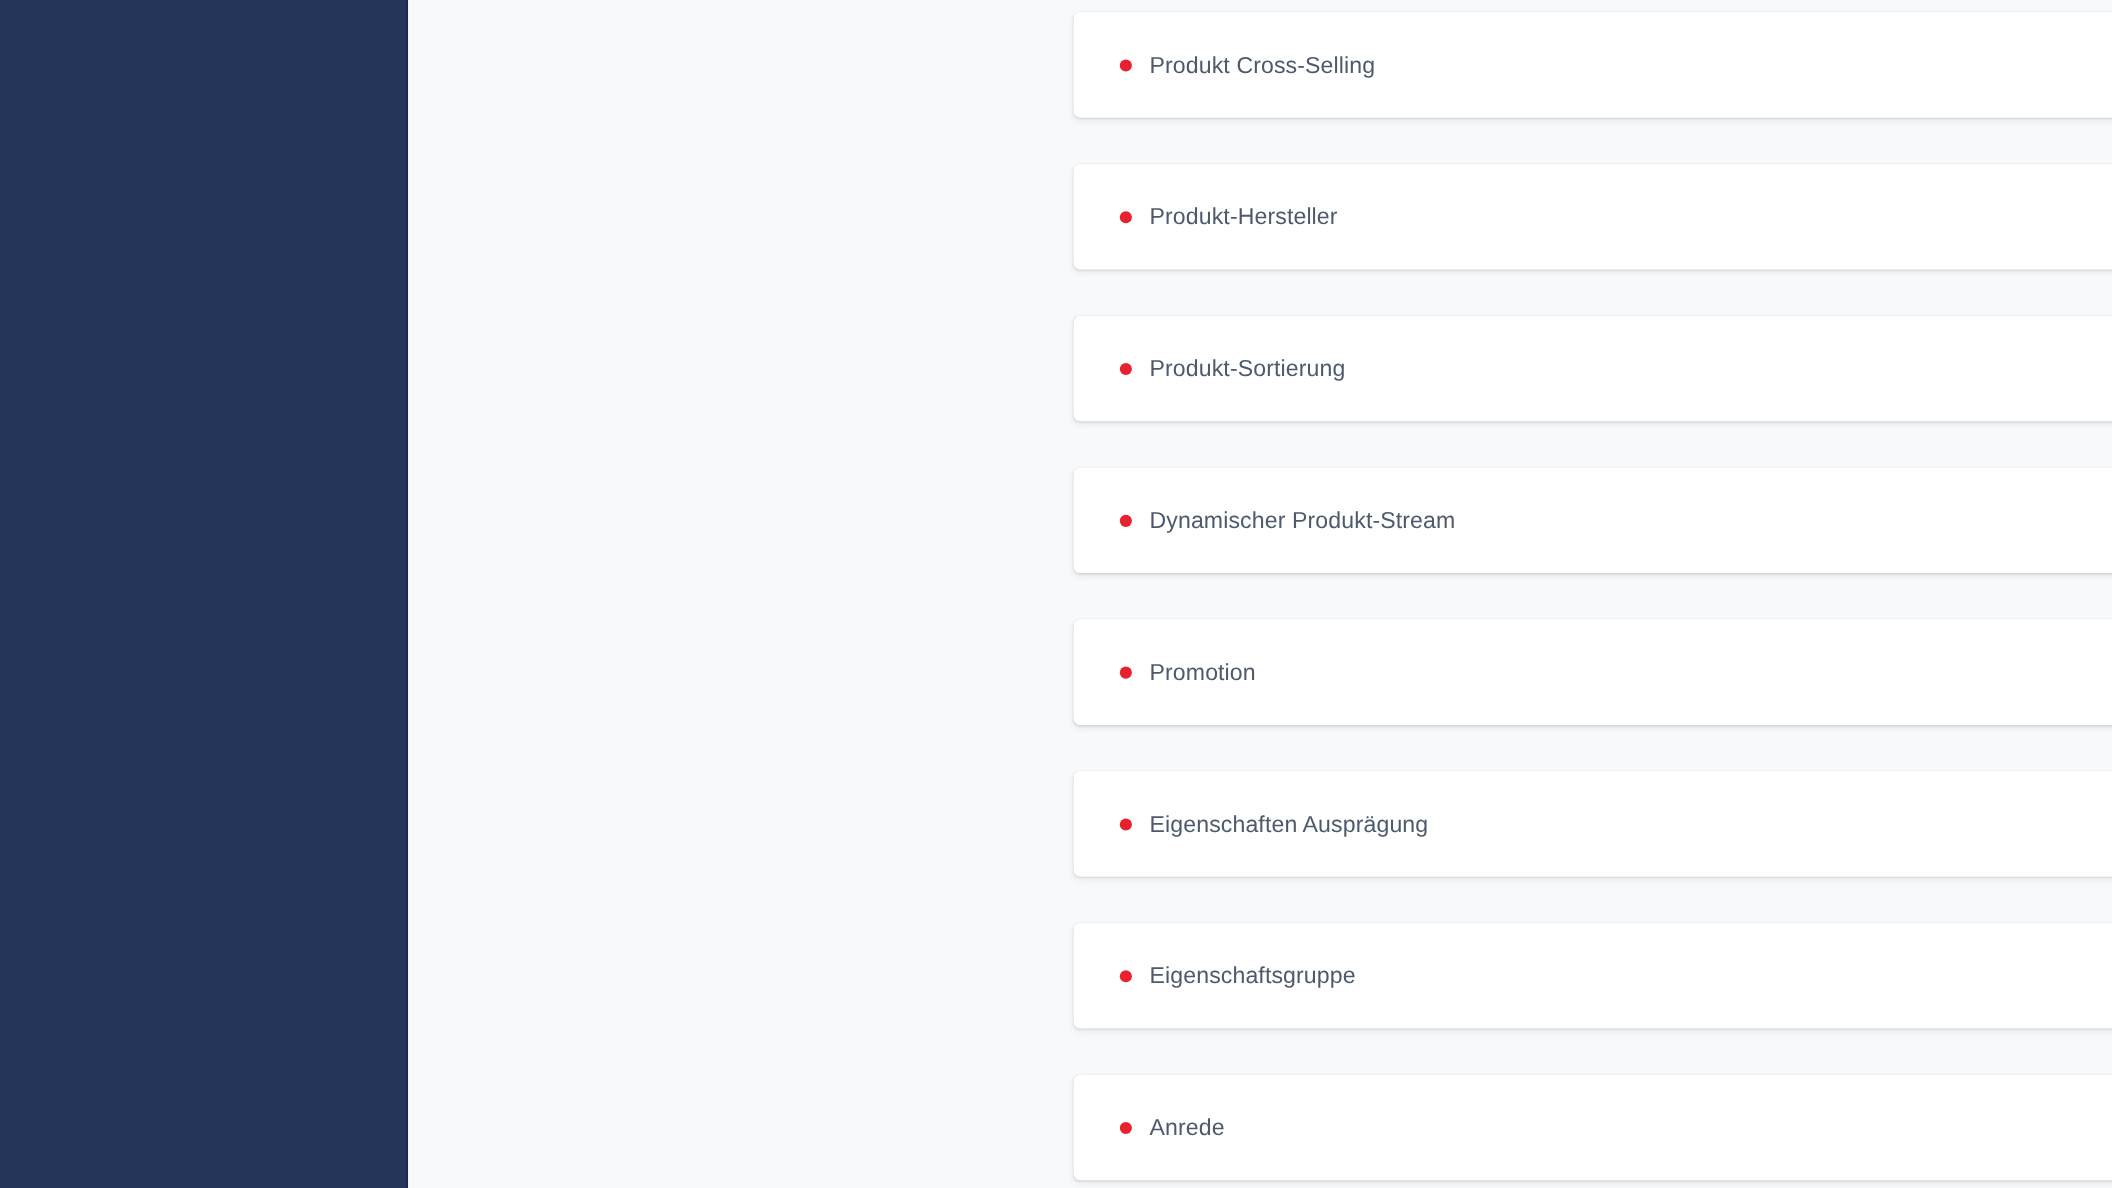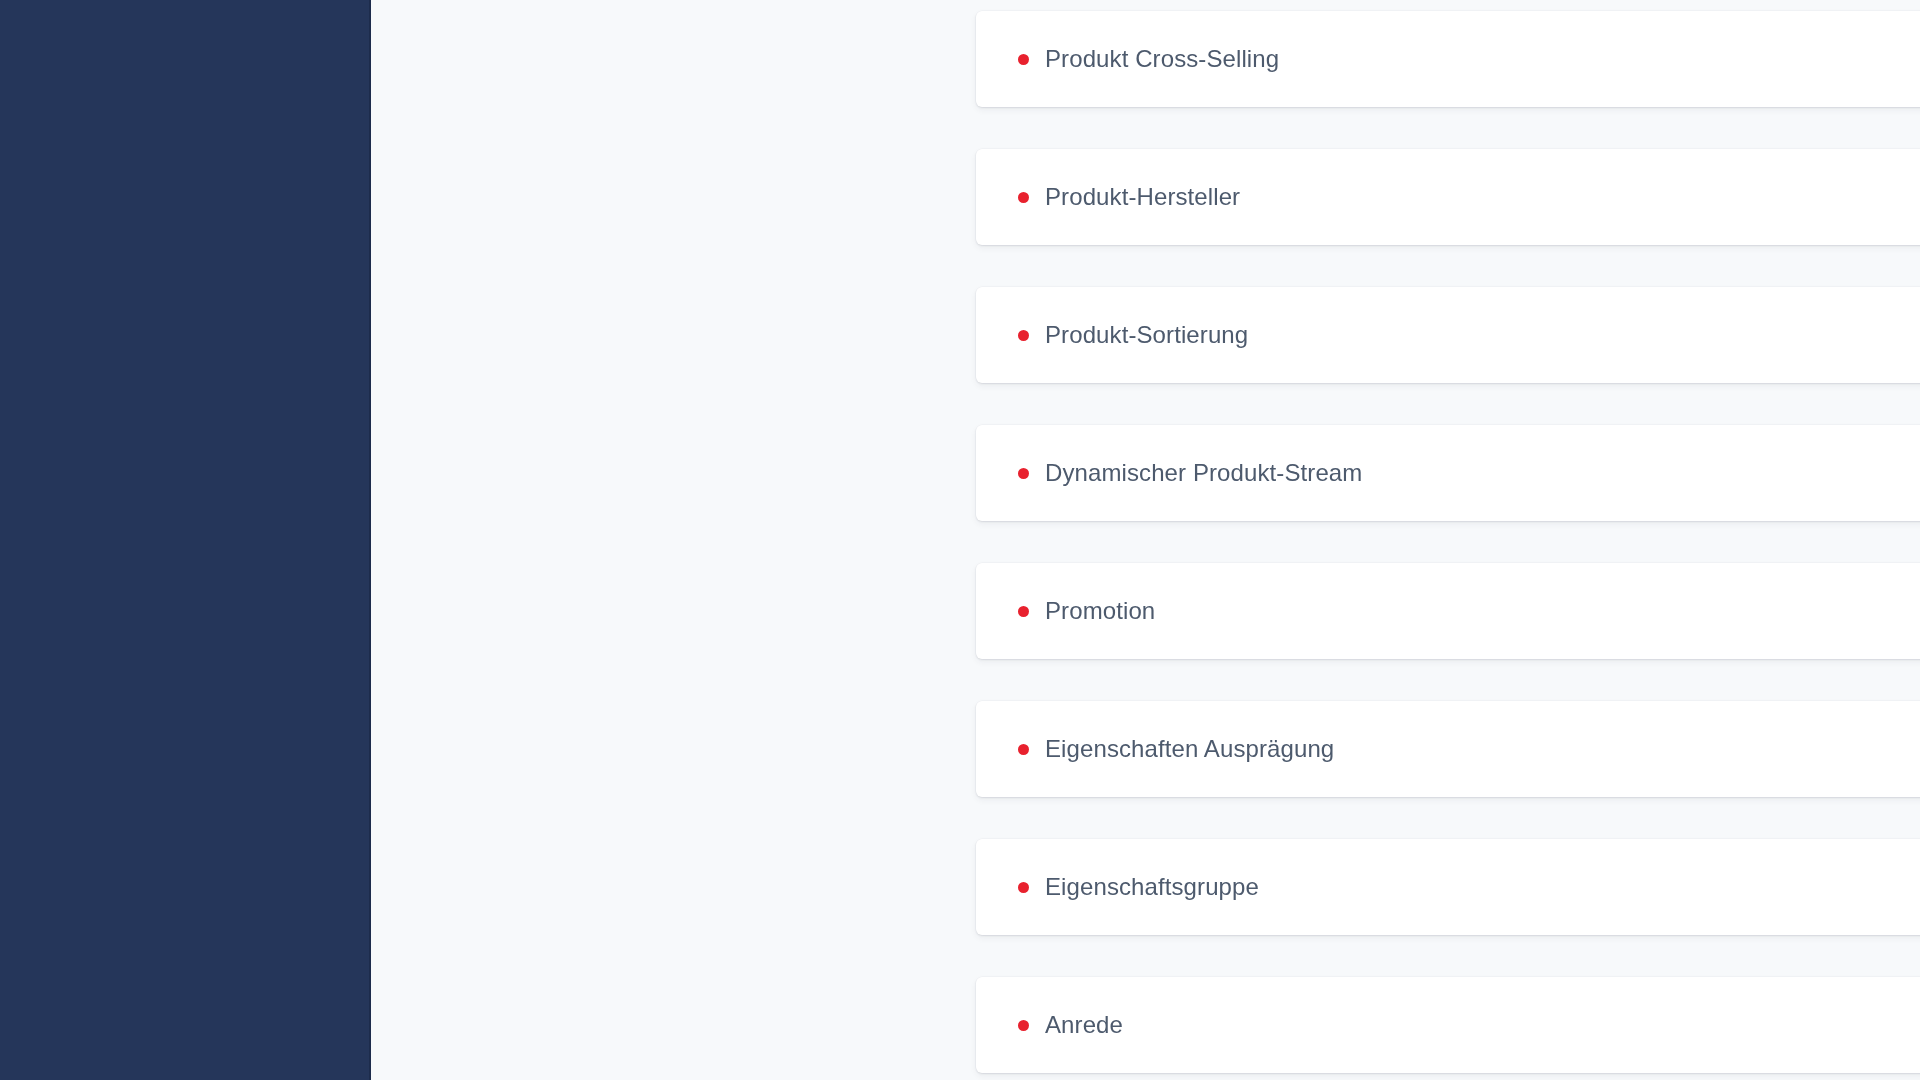--- a/index.html
+++ b/index.html
@@ -72,21 +72,21 @@
   .status-dot {
     width: 11px;
     height: 11px;
     border-radius: 50%;
     background: #e8212e;
     flex: 0 0 auto;
   }
 
   .card-label {
     margin-left: 16px;
-    font-size: 24px;
+    font-size: 21px;
     line-height: 1;
     color: #4d5a6d;
     letter-spacing: 0.1px;
     white-space: nowrap;
     text-align: right;
   }
 </style>
 </head>
 <body>
 

